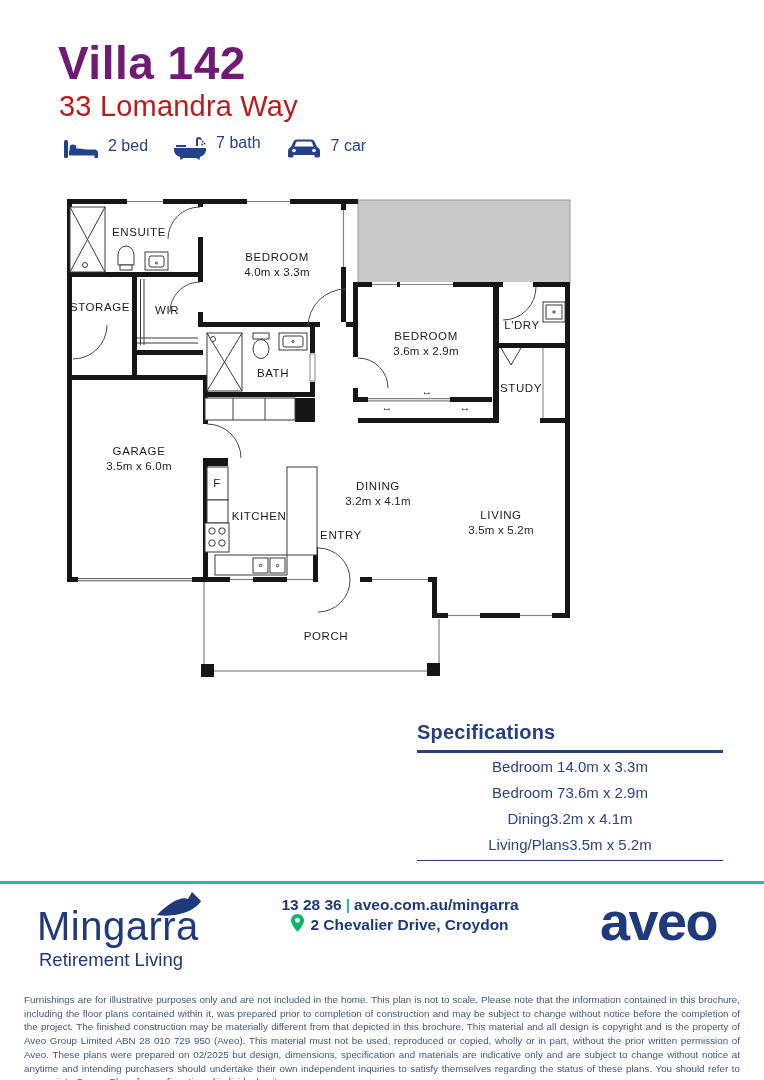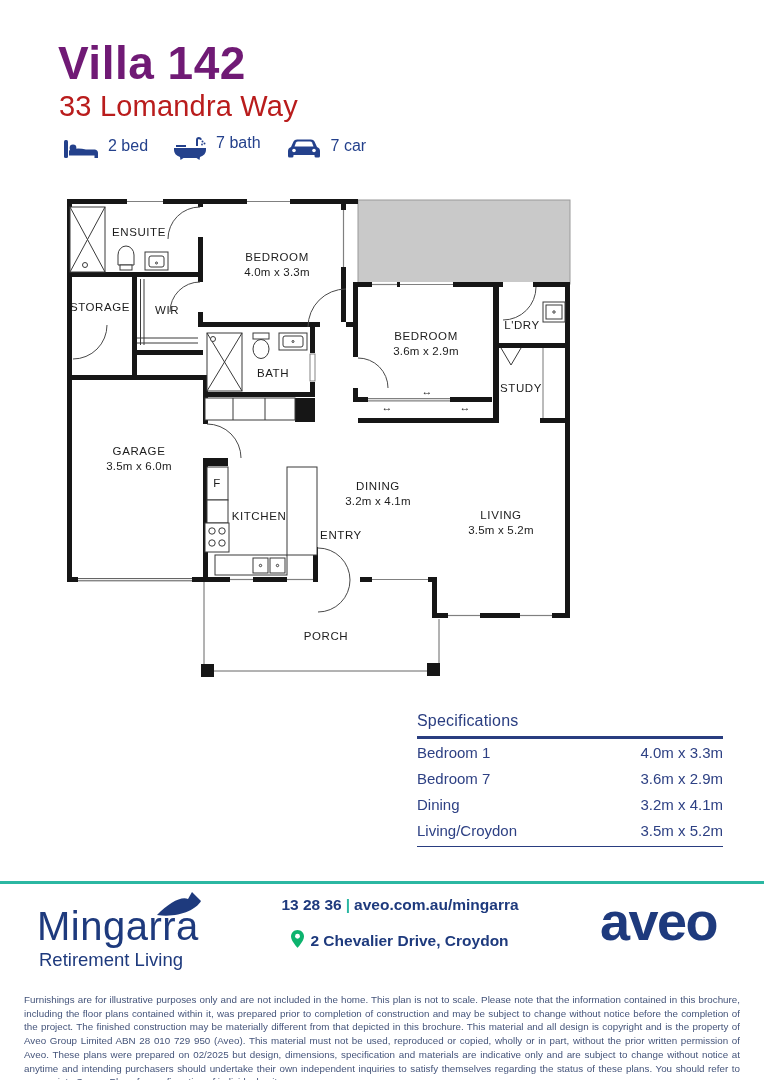--- a/index.html
+++ b/index.html
@@ -16,34 +16,34 @@
   .feature svg{display:block;}
   .feature .flabel{font-size:16px;color:#24418c;margin-left:8px;}
   
   .plan{left:65px;top:195px;width:575px;height:492px;}
   .plan svg{display:block;}
   .plan text{font-family:"Liberation Sans", sans-serif;fill:#1c1c1c;}
   .rlabel{font-size:11.5px;letter-spacing:.6px;}
   .rdims{font-size:11.5px;letter-spacing:.2px;}
   
   .spec{left:417px;top:712px;width:306px;color:#2e4184;}
-  .spec h3{margin:0 0 6px 0;font-size:16px;font-weight:400;color:#293d80;letter-spacing:.2px;}
+  .spec h3{margin:9px 0 6px 0;font-size:20px;font-weight:700;color:#293d80;letter-spacing:.2px;}
   .spec .hline{height:2.5px;background:#293d80;}
-  .spec .row{display:flex;justify-content:space-between;font-size:15px;padding:5px 0 4px 0;}
+  .spec .row{display:flex;justify-content:center;font-size:15px;padding:5px 0 4px 0;}
   .spec .thin{height:1.5px;background:#293d80;margin-top:3px;}
   .spec .total{display:flex;justify-content:space-between;font-size:15.5px;font-weight:700;padding:6px 0 0 0;color:#293d80;}
   
   .tealbar{left:0;top:881px;width:764px;height:3px;background:#2bb7a2;}
   .brand{left:37px;top:904px;font-size:40px;font-weight:500;color:#1e3a7d;letter-spacing:.5px;}
   .swoosh{left:156px;top:890px;}
   .brandsub{left:39px;top:949px;font-size:18.5px;font-weight:400;color:#1e3a7d;}
   .contact{left:240px;top:896px;width:320px;text-align:center;color:#1e3a7d;}
   .contact .line1{font-size:15.5px;font-weight:700;}
   .contact .line1 .sep{color:#2bb7a2;font-weight:700;padding:0 4px;}
-  .contact .line2{font-size:15.5px;font-weight:700;margin-top:16px;display:flex;align-items:center;justify-content:center;}
+  .contact .line2{font-size:15.5px;font-weight:700;margin-top:0;display:flex;align-items:center;justify-content:center;}
   .contact .line2 svg{margin-right:6px;}
   .aveologo{left:600px;top:890px;font-size:54px;font-weight:600;color:#1e3a7d;letter-spacing:-1.5px;}
   
   .disclaimer{left:24px;top:993px;width:716px;font-size:9.8px;line-height:1.4;color:#44547a;text-align:justify;}
 </style>
 </head>
 <body>
 
 <div class="abs title">Villa 142</div>
 <div class="abs address">33 Lomandra Way</div>
@@ -284,21 +284,21 @@
   </div>
   <div class="row">
     <span>Bedroom 7</span>
     <span>3.6m x 2.9m</span>
   </div>
   <div class="row">
     <span>Dining</span>
     <span>3.2m x 4.1m</span>
   </div>
   <div class="row">
-    <span>Living/Croydon</span>
+    <span>Living/Plans</span>
     <span>3.5m x 5.2m</span>
   </div>
   <div class="thin"></div>
 </div>
 
 <div class="abs tealbar"></div>
 
 <div class="abs brand">Mingarra</div>
 <div class="abs swoosh">
   <svg width="52" height="27" viewBox="0 0 52 27">

